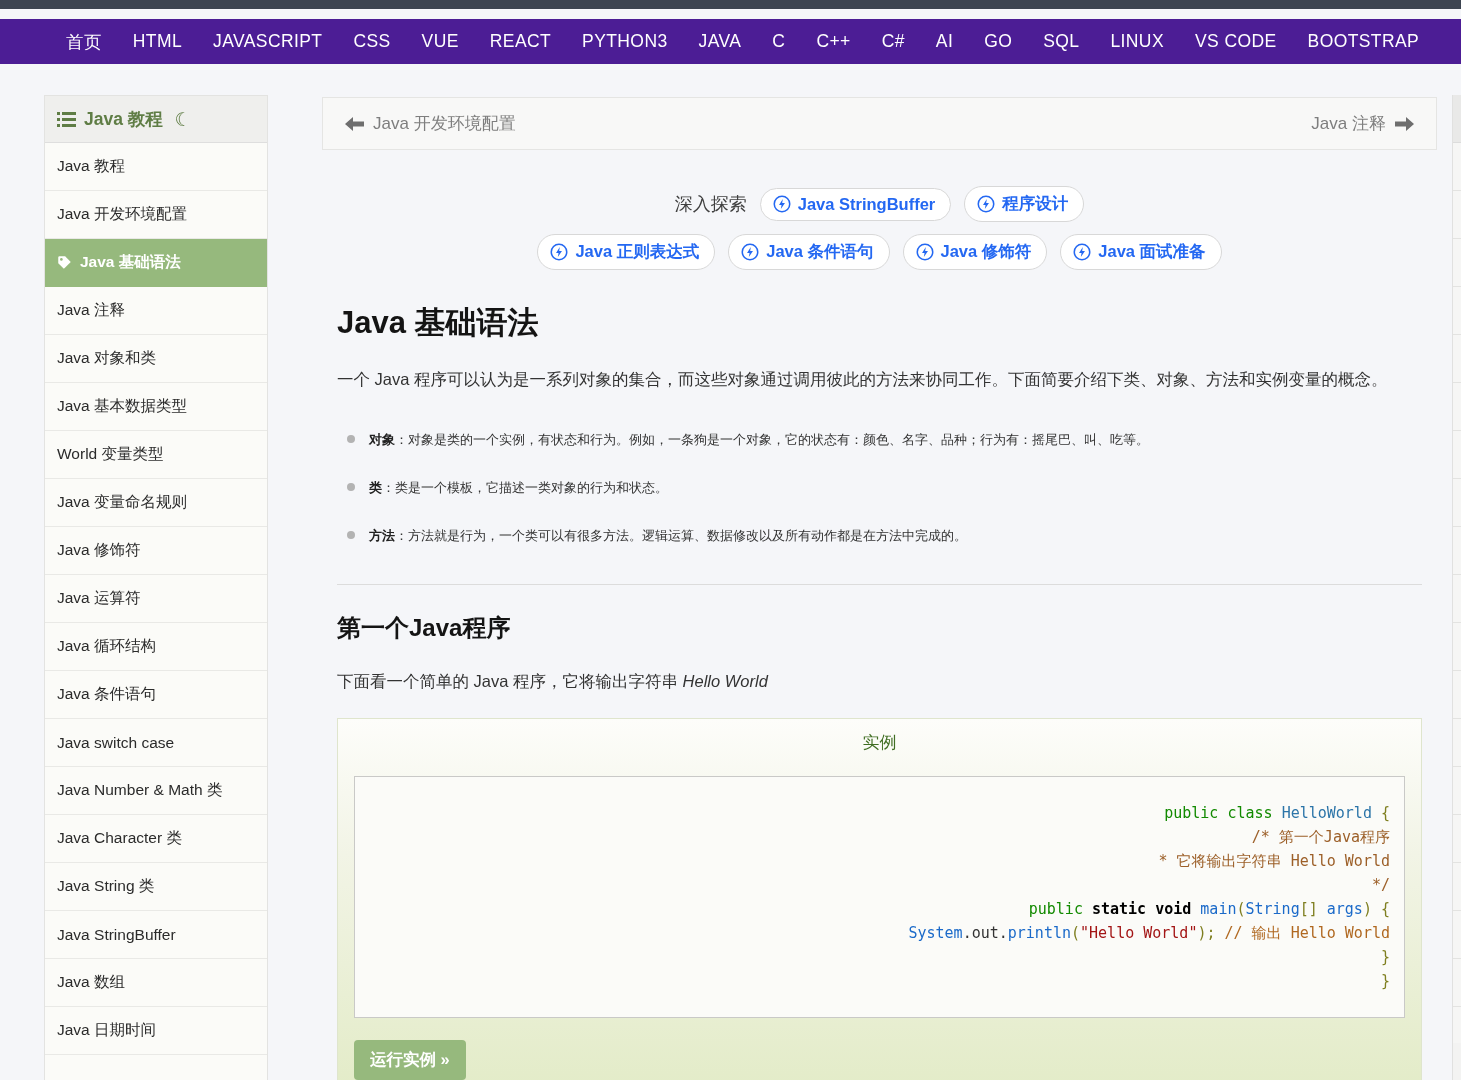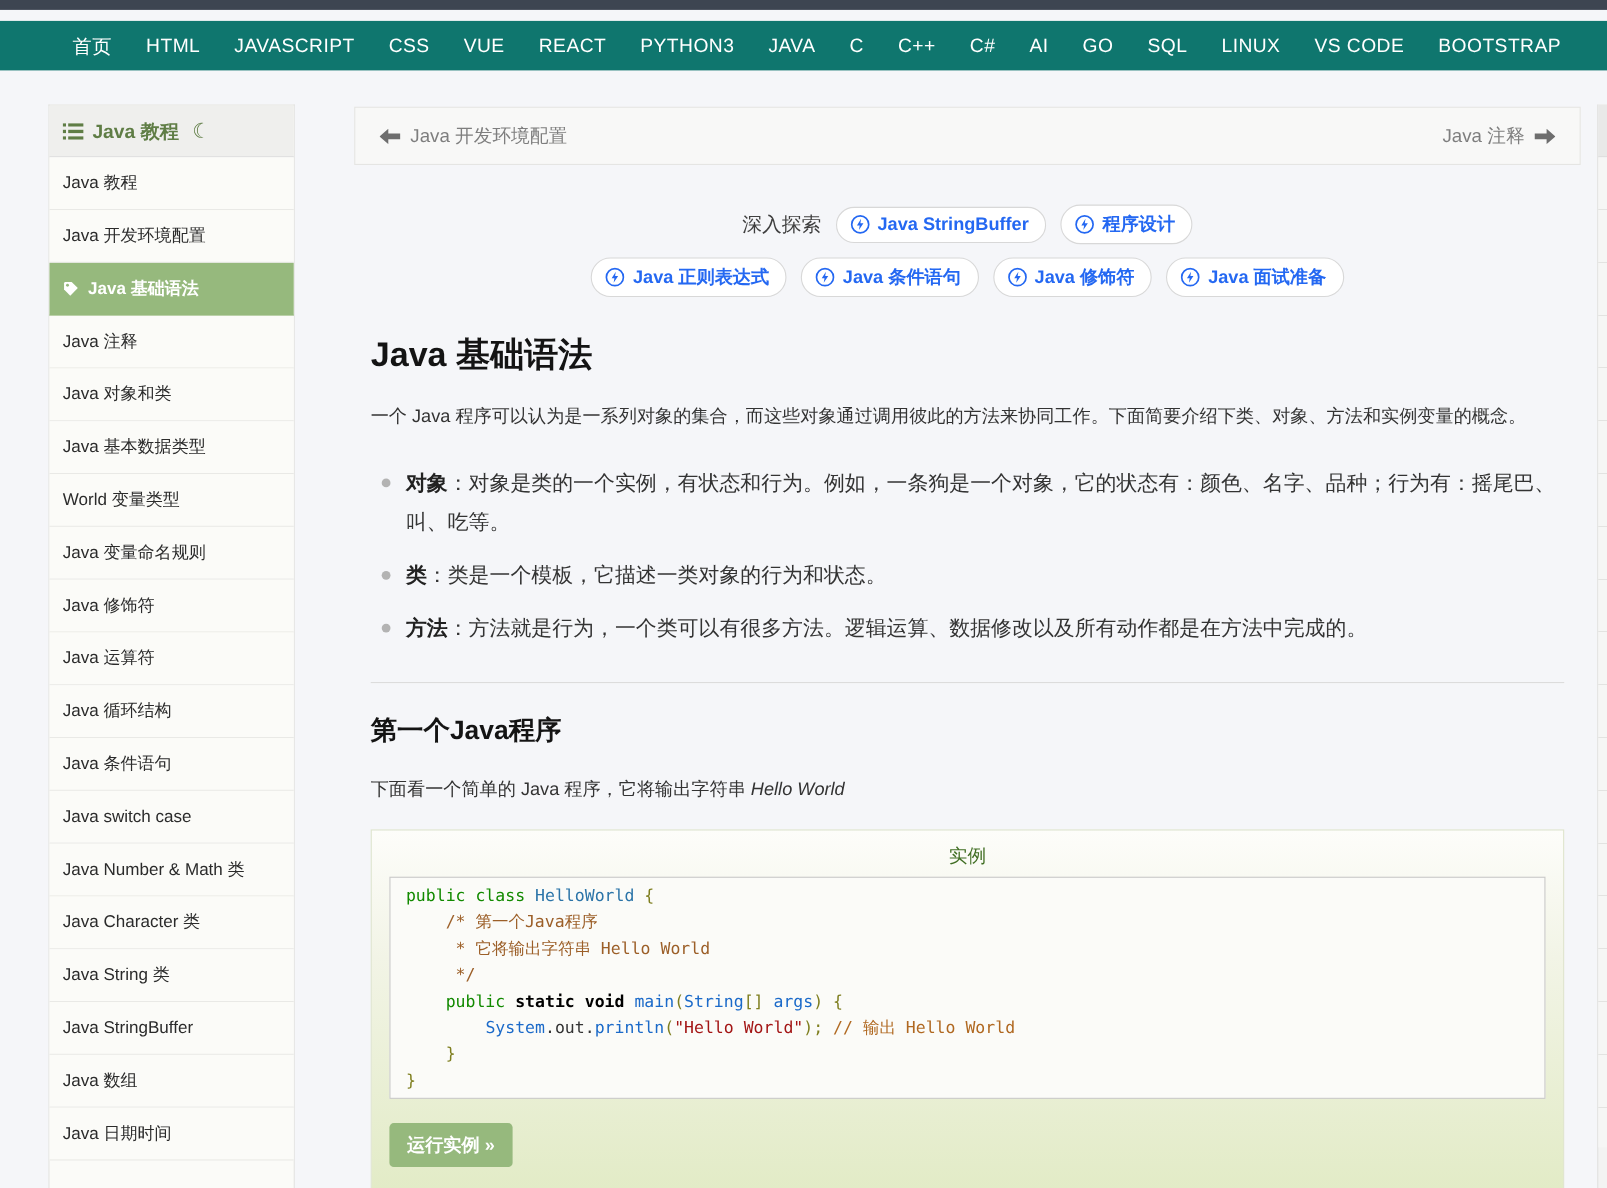--- a/index.html
+++ b/index.html
@@ -6,21 +6,21 @@
   html,body { margin:0; padding:0; }
   body {
     width:1461px; height:1080px; overflow:hidden;
     background:#f5f6f9;
     font-family:"Liberation Sans","DejaVu Sans",sans-serif;
     color:#333;
   }
   
   .topbar { height:9px; background:#3d4551; }
   .navbar {
-    margin-top:10px; height:45px; background:#0f766e;
+    margin-top:10px; height:45px; background:#4c1d95;
     display:flex; align-items:center; padding-left:66px; gap:31px;
     white-space:nowrap; overflow:hidden;
   }
   .nav-item { color:#fff; font-size:17.5px; letter-spacing:.4px; cursor:pointer; }
 
   
   .sidebar {
     position:absolute; left:44px; top:95px; width:224px; bottom:0;
     background:#fbfbf8; border:1px solid #e3e3e1; border-bottom:none;
   }
@@ -68,40 +68,40 @@
     display:flex; align-items:center; gap:7px;
     border:1px solid #d8d8d8; border-radius:18px; background:#fff;
     padding:6px 15px 6px 12px; color:#2468f2; font-weight:bold; font-size:16.5px;
     font-family:inherit; cursor:pointer;
   }
 
   h1.article-title { font-size:31px; font-weight:bold; color:#141414; margin:32px 0 0; }
   .intro { font-size:16.5px; line-height:38px; margin:16px 0 0; color:#333; }
 
   ul.bullets { margin:24px 0 0; padding:0 0 0 32px; list-style:none; }
-  ul.bullets li { position:relative; font-size:19px; line-height:36px; margin-bottom:12px; }
+  ul.bullets li { position:relative; font-size:13px; line-height:36px; margin-bottom:12px; }
   ul.bullets li::before {
     content:""; position:absolute; left:-22px; top:13px;
     width:8px; height:8px; border-radius:50%; background:#b3b3b3;
   }
   ul.bullets b { color:#222; }
 
   hr.rule { border:none; border-top:1px solid #dcdcdc; margin:30px 0 0; }
   h2.section-title { font-size:24px; font-weight:bold; color:#141414; margin:27px 0 0; }
   .p2 { font-size:16.5px; color:#333; margin:27px 0 0; }
   .p2 i { }
 
   .example {
     margin-top:25px; border:1px solid #dfe5cd;
     background:linear-gradient(180deg,#fdfdfa 0%,#f2f4e6 35%,#e2ebc6 100%);
     padding:12px 16px 24px;
   }
   .example-title { color:#406e23; font-weight:normal; font-size:17px;text-align:center; }
   .example-code {
-    margin-top:7px; background:#fbfbf8; border:1px solid #c9c9c7; padding:4px 14px;
+    margin-top:22px; background:#fbfbf8; border:1px solid #c9c9c7; padding:24px 14px;text-align:right;
   }
   pre.code {
     margin:0; font-family:"DejaVu Sans Mono","Liberation Mono",monospace;
     font-size:15px; line-height:24px; color:#333;
   }
   .tk-k   { color:#128a00; }
   .tk-kb  { color:#000; font-weight:bold; }
   .tk-cls { color:#2b74a8; }
   .tk-fn  { color:#1b6ac9; }
   .tk-br  { color:#7f7f20; }

